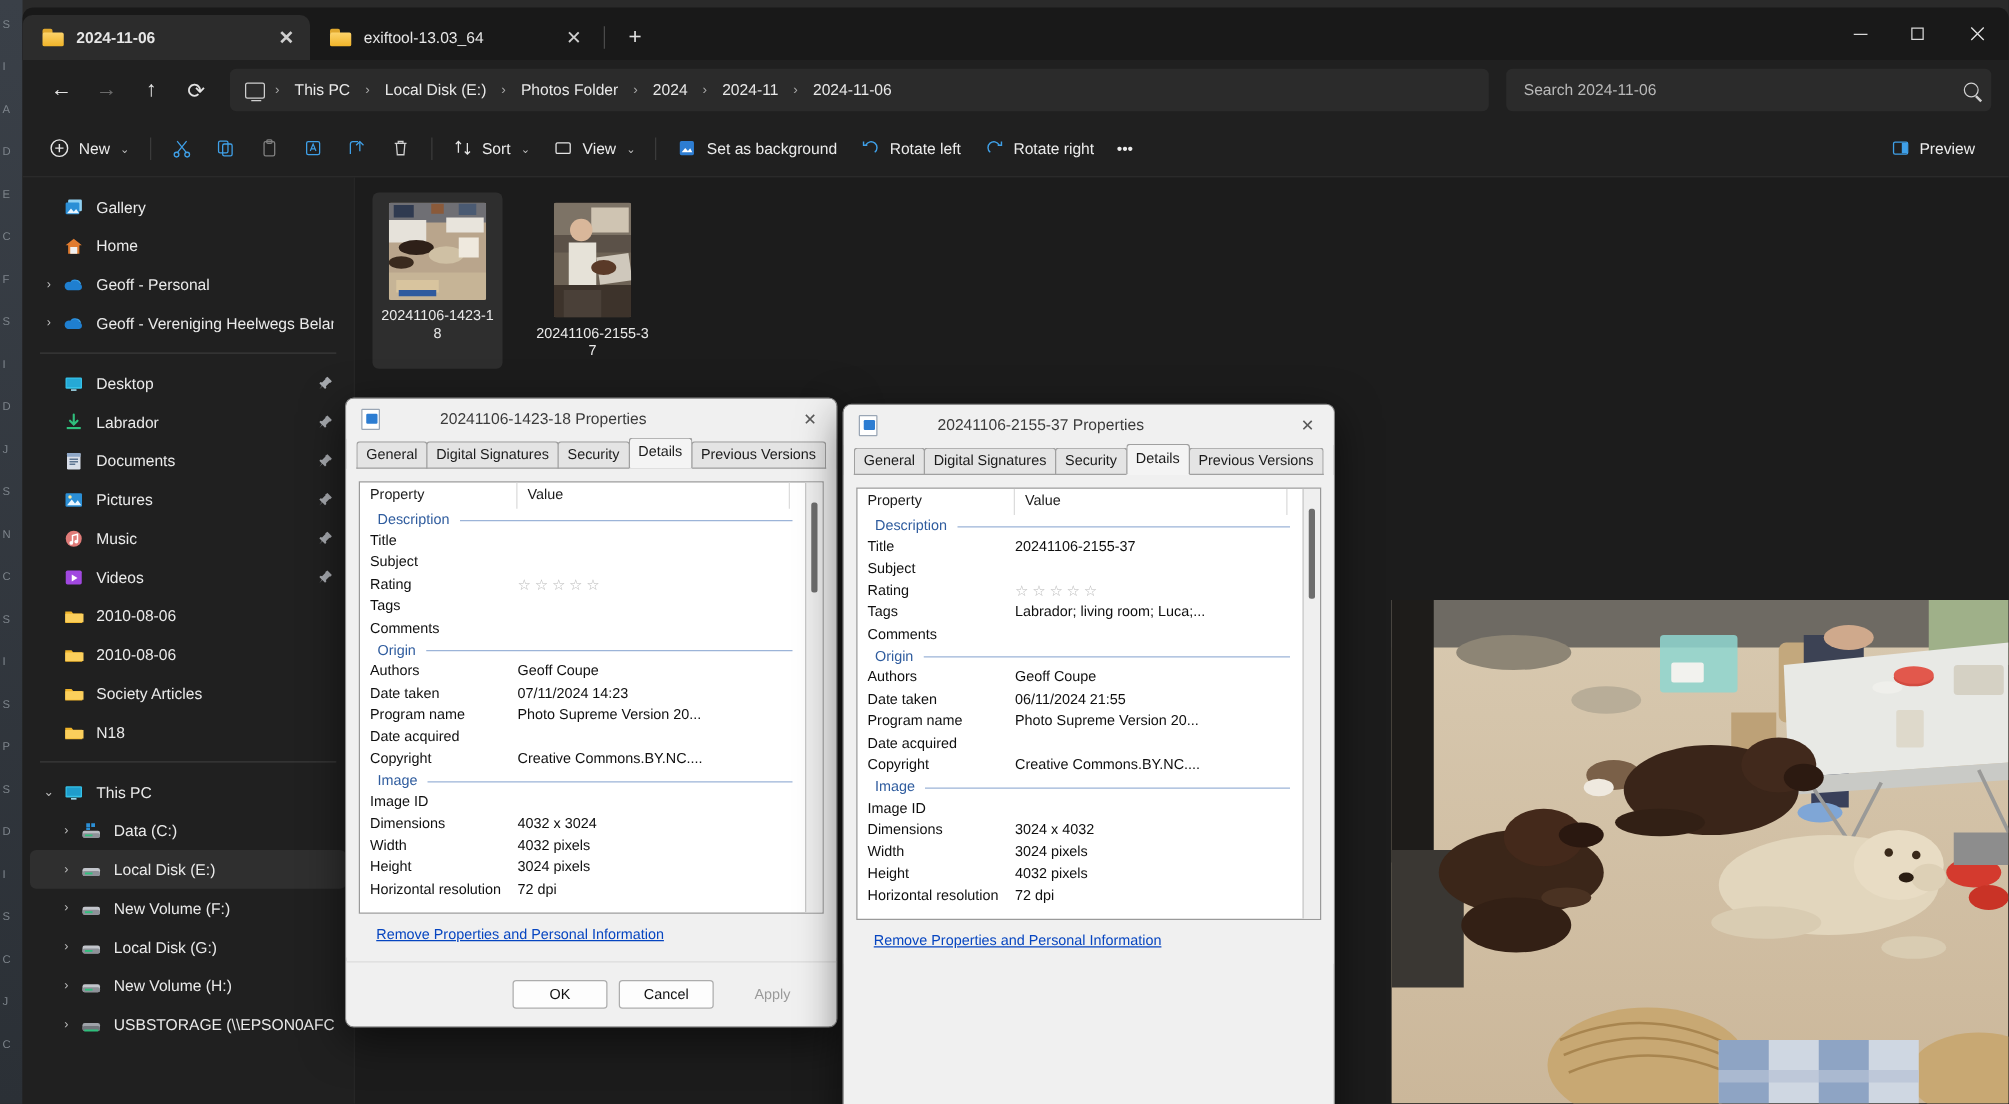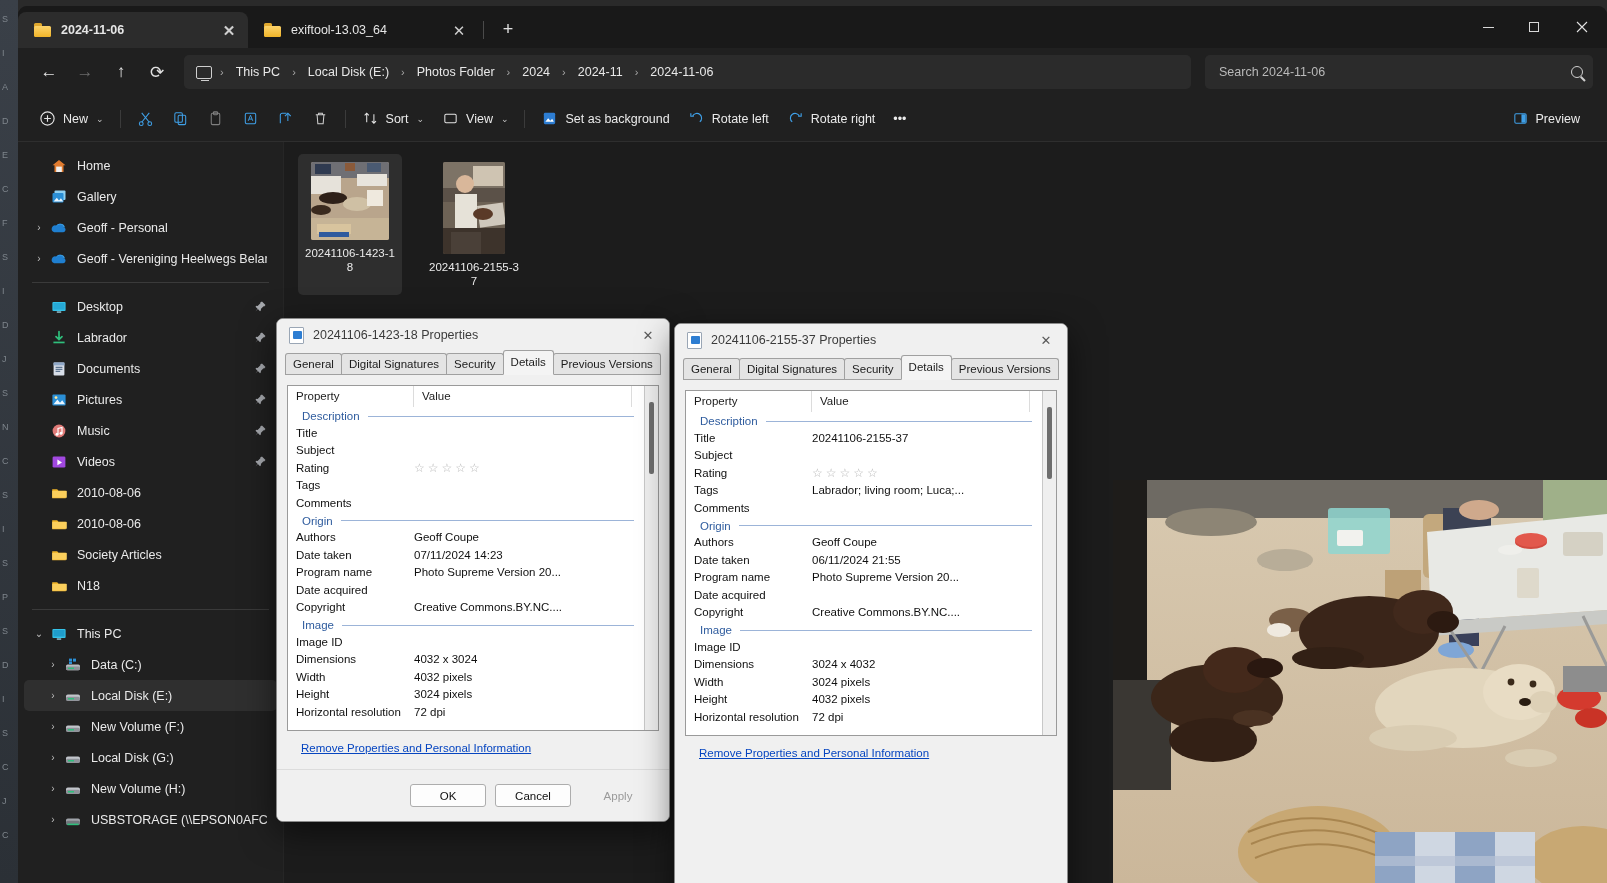--- a/index.html
+++ b/index.html
@@ -208,20 +208,21 @@
     box-shadow: 0 10px 34px rgba(0,0,0,.55);
     font-family: "Liberation Sans", sans-serif;
     overflow: hidden;
   }
   #dlg1 { left: 276px; top: 318px; width: 394px; height: 504px; }
   #dlg2 { left: 674px; top: 323px; width: 394px; height: 652px; }
 
   .dlg-title {
     height: 32px; display: flex; align-items: center; padding: 0 4px 0 12px;
     background: #f0f0f0;
+    gap: 39px;
   }
   .dlg-ficon {
     width: 15px; height: 17px; background: #ffffff; border: 1px solid #9aa6b5;
     position: relative; flex: none; margin-right: 9px; border-radius: 1px;
   }
   .dlg-ficon::after {
     content: ""; position: absolute; left: 2.5px; top: 3.5px;
     width: 9px; height: 8px; background: #2d7dd2; border-radius: 1px;
   }
   .dlg-title-text { flex: 1; font-size: 12.5px; color: #3b3b3b; }
@@ -493,33 +494,33 @@
       <span>Preview</span>
     </div>
   </div>
 
   <div class="bodyrow">
 
     <div class="sidebar" id="sidebar">
         <div class="sb-item">
           <span class="sb-chev"></span>
           <span class="sb-ico"><svg width="18" height="18" viewBox="0 0 18 18">
-              <path d="M9 3L2.5 8.2h2V15h9V8.2h2z" fill="#e07b2f"></path>
-              <rect x="6.2" y="9.6" width="5.6" height="5.4" fill="#f0f0f0"></rect>
-            </svg></span>
-          <span class="sb-label">Home</span>
-        </div>
-        <div class="sb-item">
-          <span class="sb-chev"></span>
-          <span class="sb-ico"><svg width="18" height="18" viewBox="0 0 18 18">
               <rect x="4.5" y="2.6" width="11" height="9.4" rx="1" fill="#8fd0f2"></rect>
               <rect x="2.5" y="5" width="11" height="9.4" rx="1" fill="#2b8fd6"></rect>
               <path d="M3.6 13.6l3.2-3.8 2.2 2.6 1.9-2.2 2.4 3.4z" fill="#eaf6ff"></path>
             </svg></span>
           <span class="sb-label">Gallery</span>
+        </div>
+        <div class="sb-item">
+          <span class="sb-chev"></span>
+          <span class="sb-ico"><svg width="18" height="18" viewBox="0 0 18 18">
+              <path d="M9 3L2.5 8.2h2V15h9V8.2h2z" fill="#e07b2f"></path>
+              <rect x="6.2" y="9.6" width="5.6" height="5.4" fill="#f0f0f0"></rect>
+            </svg></span>
+          <span class="sb-label">Home</span>
         </div>
         <div class="sb-item">
           <span class="sb-chev">›</span>
           <span class="sb-ico"><svg width="18" height="18" viewBox="0 0 18 18">
               <path d="M4.2 13.2h9.1a2.7 2.7 0 00.2-5.3 4 4 0 00-7.3-1.4A3.1 3.1 0 004.2 13.2z" fill="#1f7fd0"></path>
               <path d="M6 8.3a4 4 0 017.5-.4 2.7 2.7 0 011.5.6 4.6 4.6 0 00-9-.2z" fill="#3aa0e8"></path>
             </svg></span>
           <span class="sb-label">Geoff - Personal</span>
         </div>
         <div class="sb-item">

